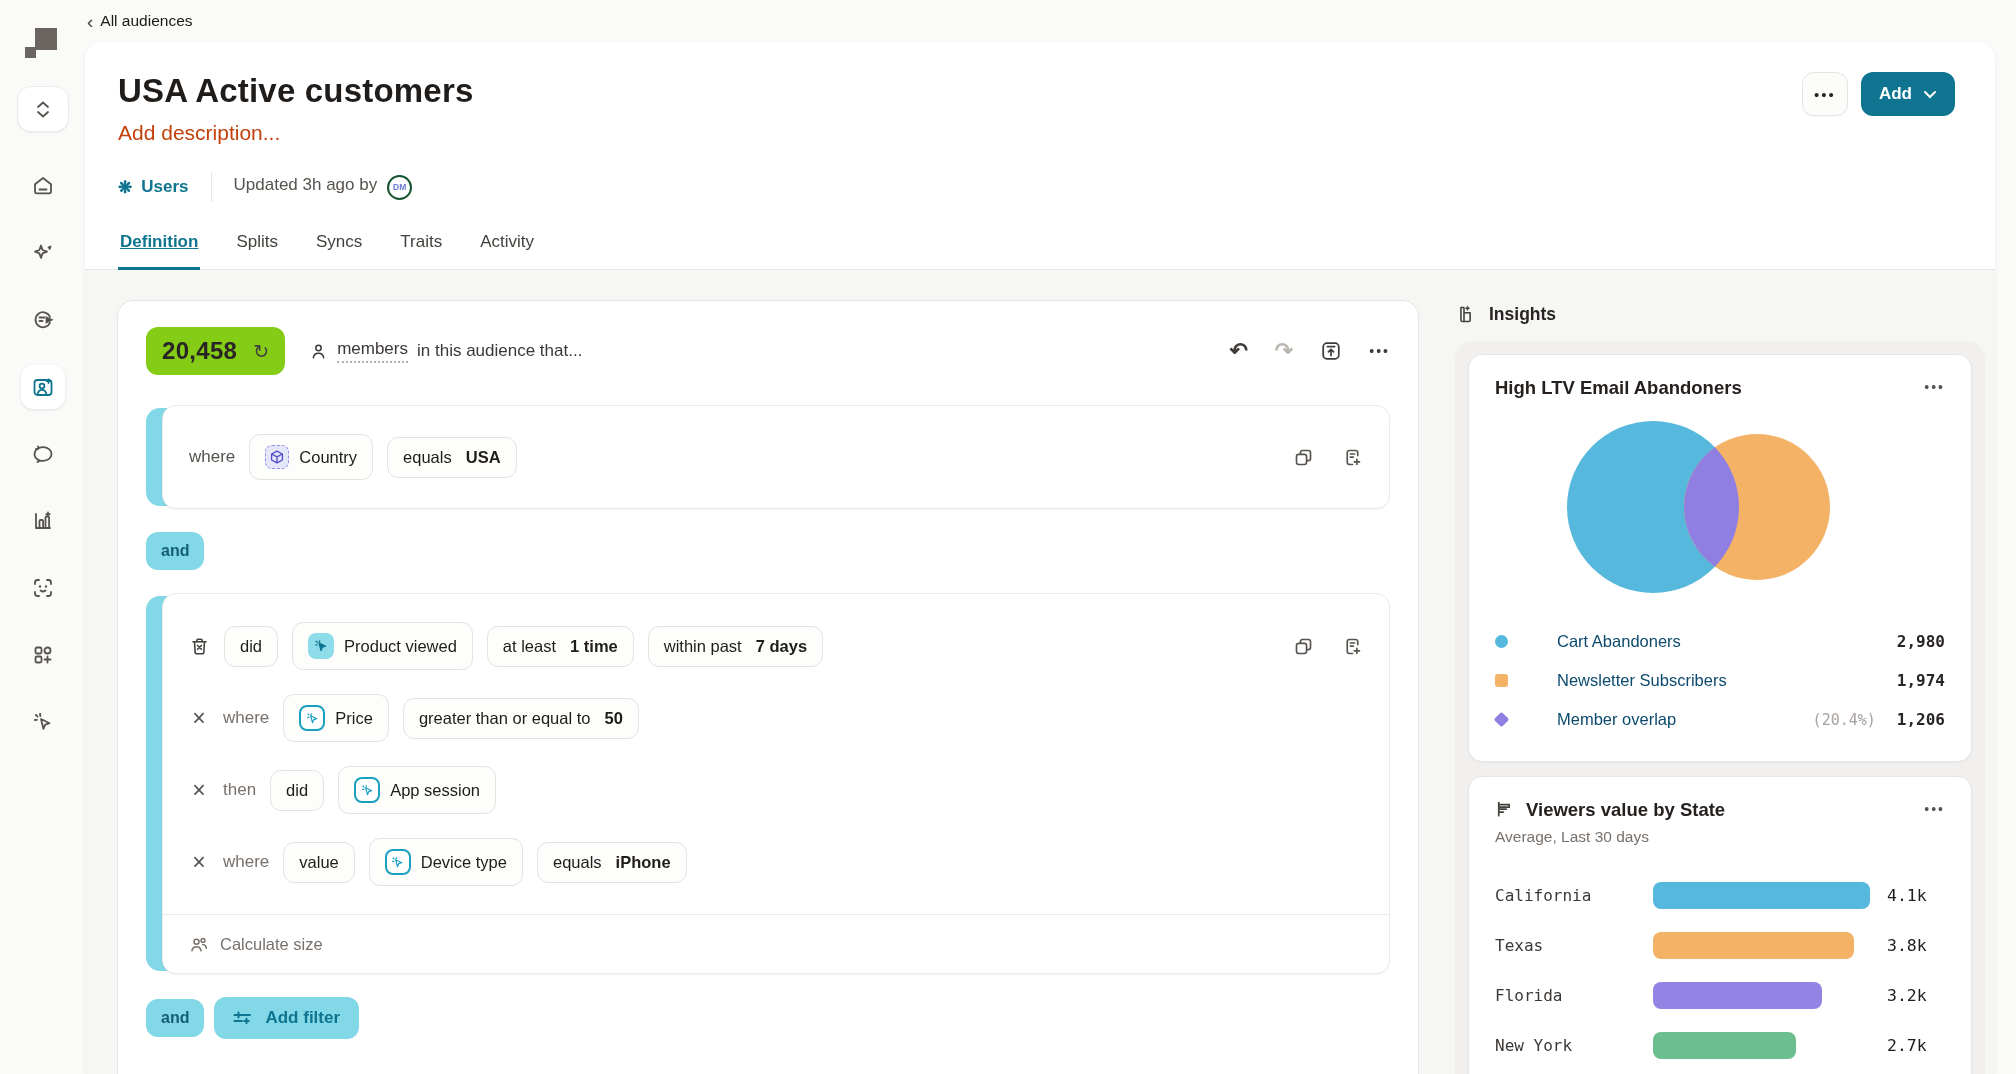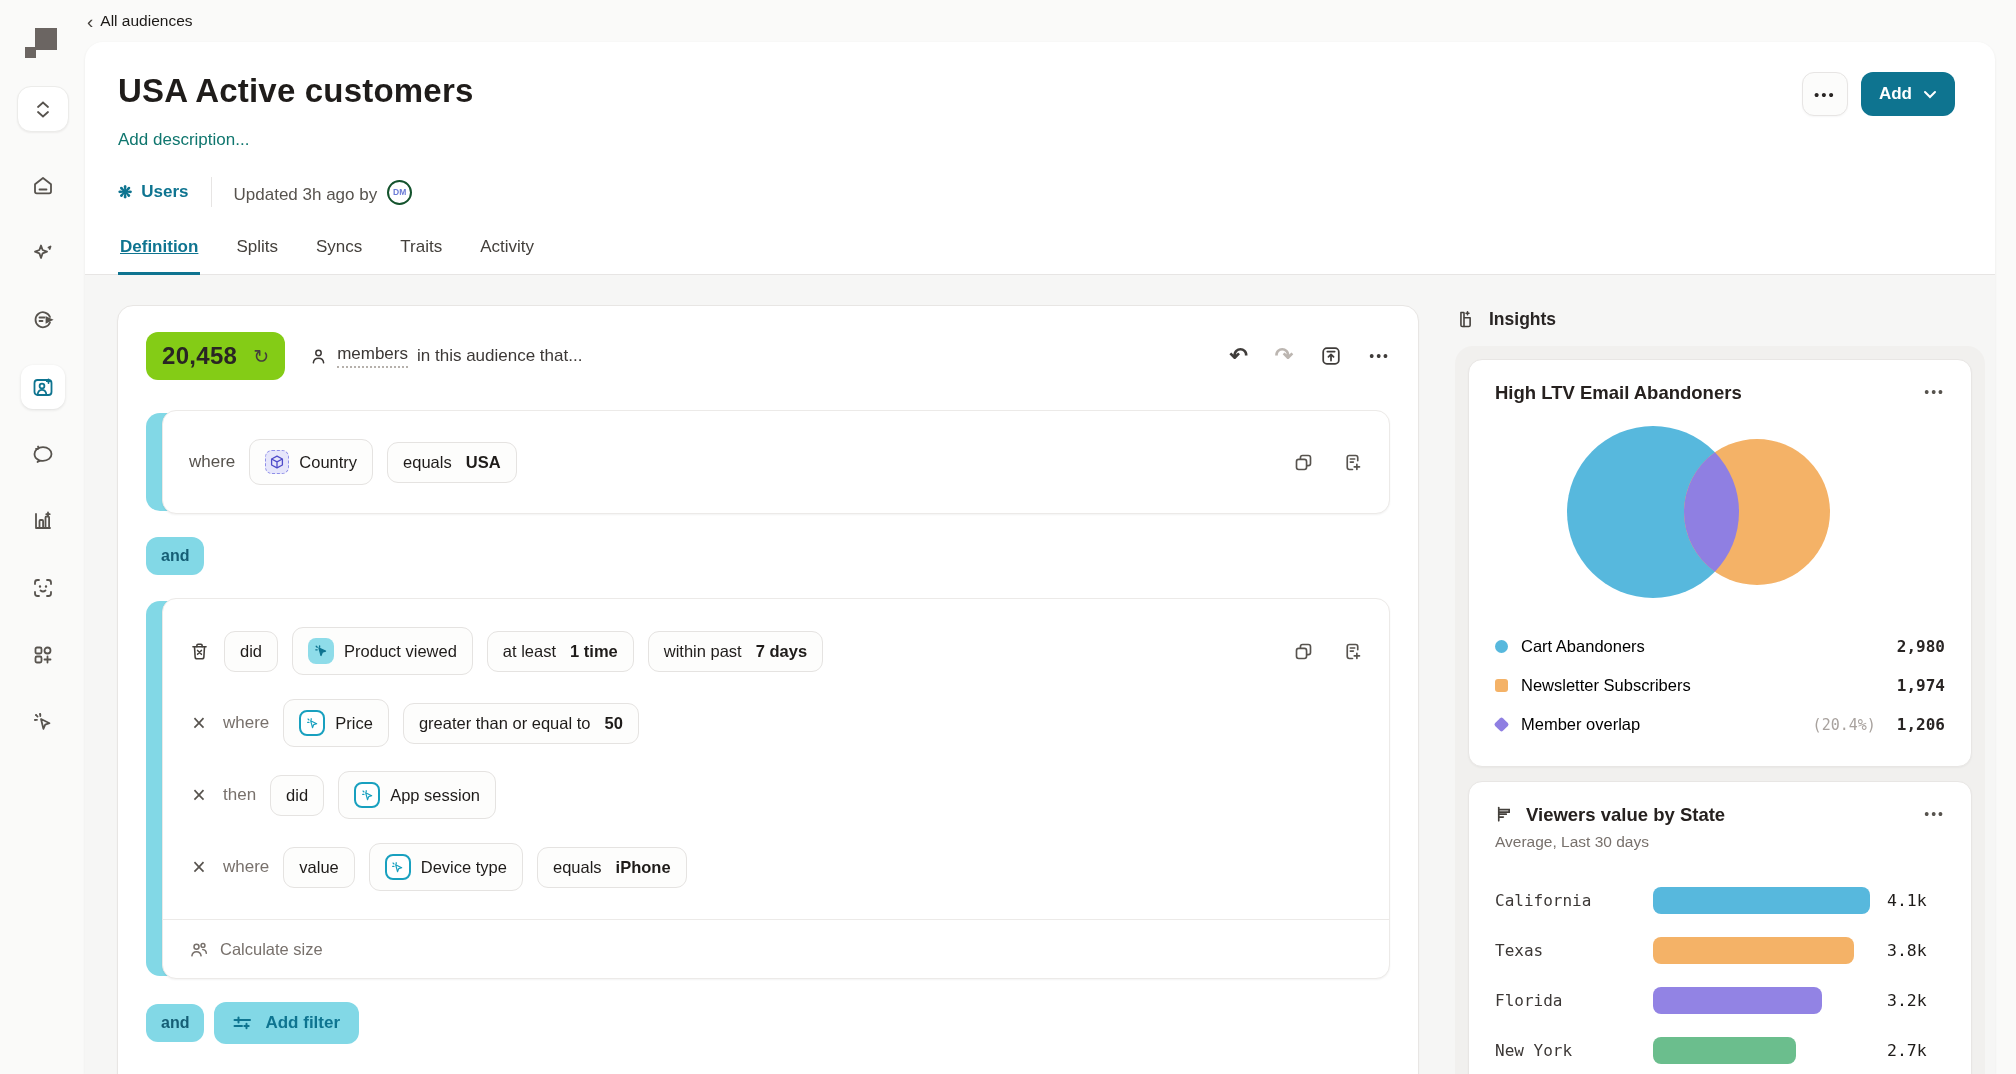--- a/index.html
+++ b/index.html
@@ -26,26 +26,26 @@
 
   
   .main-col { flex:1; display:flex; flex-direction:column; padding-right:21px; height:100%; }
   .topbar { height:42px; display:flex; align-items:center; padding-left:2px; }
   .back-link { font-size:15.5px; color:#1c1917; cursor:pointer; display:flex; align-items:center; gap:7px; }
   .back-link .chev { font-size:19px; line-height:1; color:#44403c; }
 
   .card { background:#fff; border-radius:18px 18px 0 0; box-shadow:0 1px 3px rgba(28,25,23,.07); flex:1; display:flex; flex-direction:column; overflow:hidden; }
   .card-header { padding:30px 40px 0 33px; display:flex; justify-content:space-between; align-items:flex-start; }
   .page-title { font-size:33px; font-weight:700; color:#1f1c1a; letter-spacing:.2px; }
-  .page-desc { font-size:17px; color:#0f766e; margin-top:20px; }
+  .page-desc { font-size:21px; color:#c2410c; margin-top:11px; }
   .meta-row { display:flex; align-items:center; margin-top:27px; }
   .type-pill { display:flex; align-items:center; gap:9px; color:#0e7490; font-size:17px; font-weight:600; cursor:pointer; }
   .type-pill .flake { font-size:17px; }
   .meta-div { width:1px; height:30px; background:#e7e5e4; margin:0 22px; }
-  .updated { font-size:17px; color:#57534e; display:flex; align-items:flex-end; gap:10px; }
+  .updated { font-size:17px; color:#57534e; display:flex; align-items:flex-start; gap:10px; }
   .avatar { width:25px; height:25px; border-radius:50%; border:2px solid #14532d; background:#fff; color:#6b7bd6;
     font-size:8.5px; font-weight:700; display:flex; align-items:center; justify-content:center; }
   .header-actions { display:flex; gap:13px; align-items:center; }
   .more-btn { width:46px; height:44px; border:1px solid #e7e5e4; border-radius:12px; background:#fcfcfb; display:flex; align-items:center; justify-content:center; cursor:pointer; font-size:15px; letter-spacing:2px; color:#292524; box-shadow:0 1px 2px rgba(28,25,23,.04); }
   .add-btn { height:44px; padding:0 18px; border:none; border-radius:12px; background:#0e7490; color:#fff; font-size:17px; font-weight:600; display:flex; align-items:center; gap:11px; cursor:pointer; font-family:inherit; }
 
   .tabs { display:flex; gap:34px; padding:0 33px; margin-top:24px; border-bottom:1px solid #e7e5e4; }
   .tab { font-size:17px; color:#44403c; padding:6px 2px 15px; cursor:pointer; border-bottom:3px solid transparent; margin-bottom:-1px; }
   .tab.active { color:#0e7490; font-weight:600; border-bottom-color:#0e7490;text-decoration:underline; }
 
@@ -92,21 +92,21 @@
   .i-card { background:#fff; border:1px solid #e8e6e4; border-radius:14px; padding:22px 26px; box-shadow:0 1px 2px rgba(28,25,23,.04); }
   .i-card + .i-card { margin-top:14px; }
   .i-card-head { display:flex; align-items:flex-start; justify-content:space-between; }
   .i-title { font-size:18.5px; font-weight:600; color:#26211f; display:flex; align-items:center; gap:11px; }
   .i-dots { color:#57534e; letter-spacing:2px; font-size:14px; cursor:pointer; padding-top:2px; }
   .i-sub { font-size:15.5px; color:#78716c; margin-top:7px; }
 
   .venn { display:block; width:100%; margin-top:8px; }
   .legend { margin-top:10px; }
   .legend-row { display:flex; align-items:center; gap:13px; padding:10px 0; }
-  .lg-label { font-size:16.5px; color:#000000; flex:1; }
+  .lg-label { font-size:16.5px; color:#0c4a6e; flex:1;margin-left:36px; }
   .lg-pct { font-size:15px; color:#a8a29e; margin-right:8px; }
   .lg-val { font-size:16px; font-weight:700; color:#292524; }
   .mk { flex:0 0 auto; }
   .mk-circle { width:13px; height:13px; border-radius:50%; background:#57b8dd; }
   .mk-square { width:13px; height:13px; border-radius:3px; background:#f4b267; }
   .mk-diamond { width:11px; height:11px; border-radius:2px; background:#8f7fe2; transform:rotate(45deg); margin:0 1px; }
 
   .bars { margin-top:36px; }
   .bar-row { display:flex; align-items:center; margin-bottom:23px; }
   .bar-label { width:158px; font-size:16px; color:#3c3836; }

